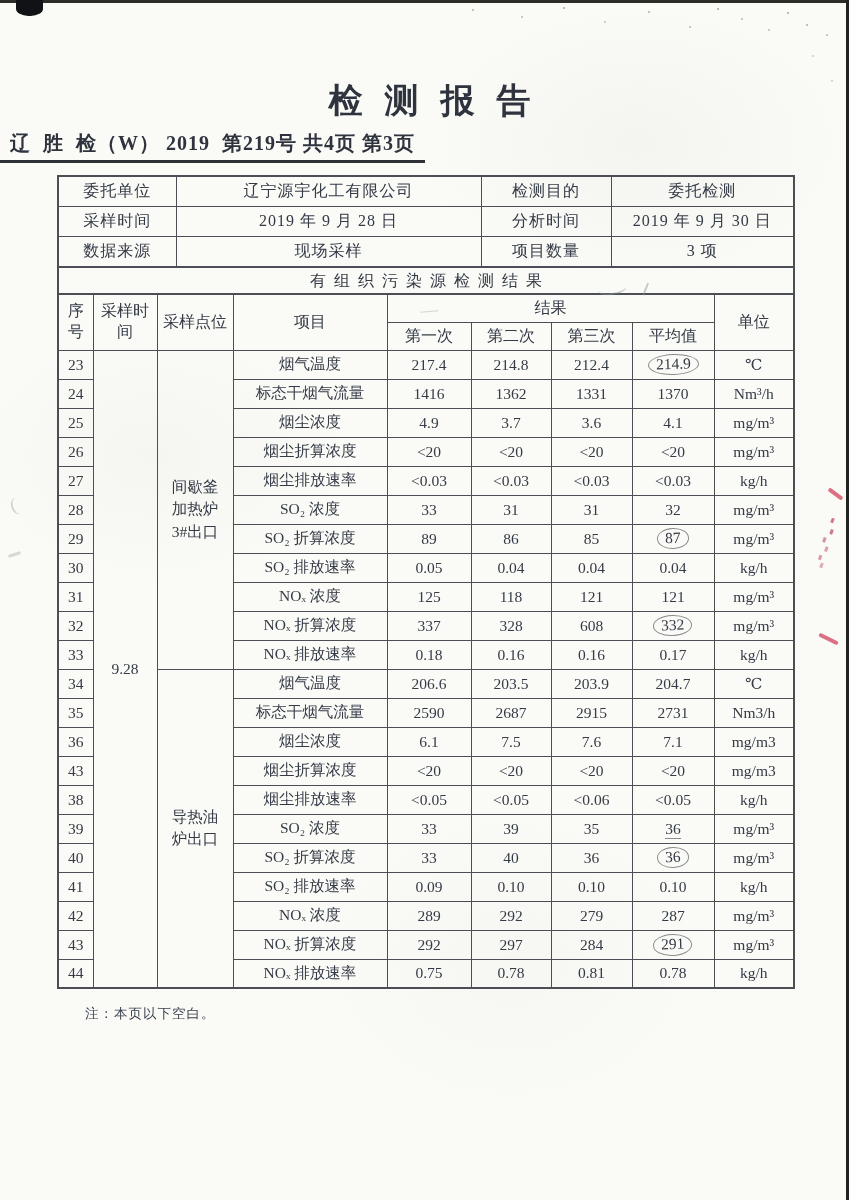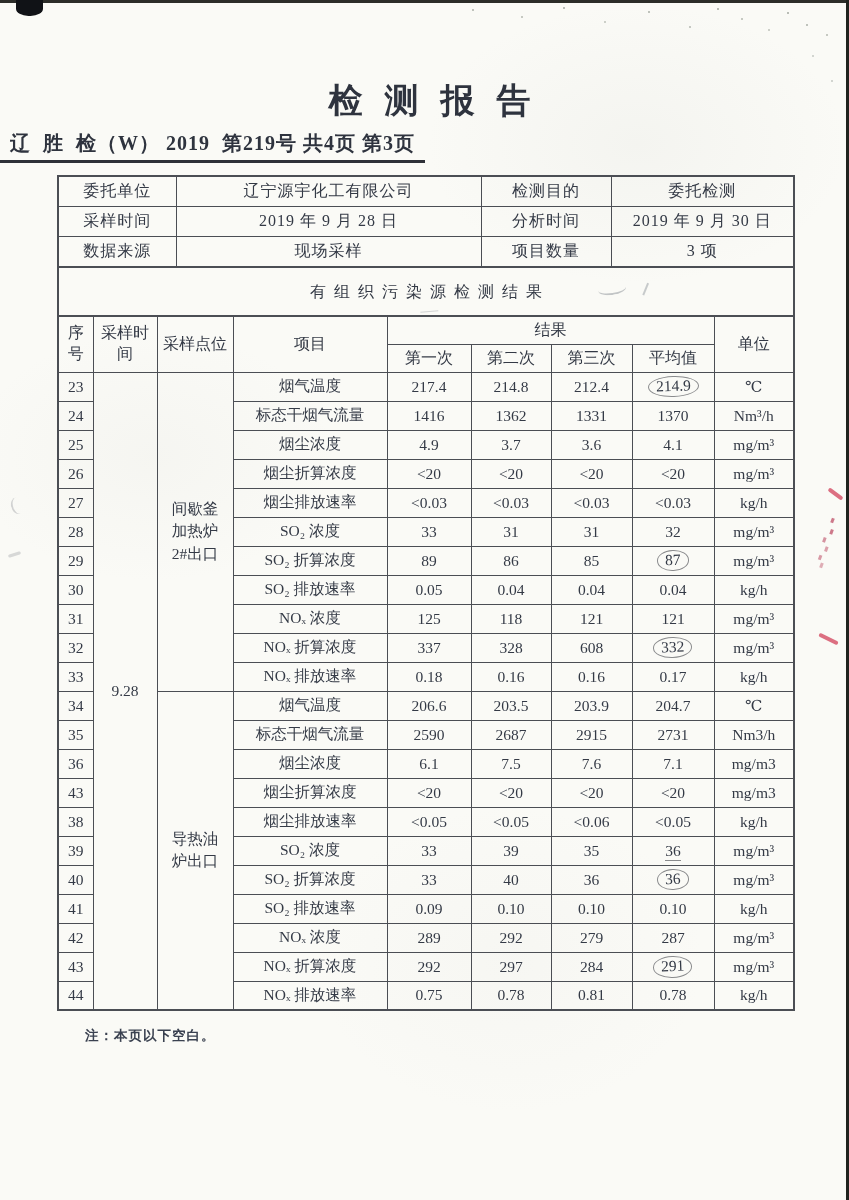--- a/index.html
+++ b/index.html
@@ -49,34 +49,34 @@
   .doc-title{margin:78px 0 6px 10px;text-align:center;font-size:34px;font-weight:700;
     letter-spacing:22px;text-indent:22px;color:#2e333e;}
   .doc-subtitle-wrap{text-align:left;margin:2px 0 0 0;}
   .doc-subtitle{display:inline-block;font-size:20px;font-weight:700;white-space:pre;
     padding:0 10px 3px 10px;border-bottom:3px solid #2e3138;color:#2e333e;letter-spacing:1px;}
   table{border-collapse:collapse;table-layout:fixed;}
   .info-table{width:736px;margin:12px 0 0 57px;border:2px solid #4b4e54;}
   .info-table td{border:1px solid #4b4e54;height:29px;text-align:center;font-size:16px;
     letter-spacing:1px;padding:0 10px;overflow:hidden;}
   .section-banner{width:722px;margin:0 0 0 57px;border-left:2px solid #4b4e54;border-right:2px solid #4b4e54;
-    padding:14px 6px;height:19px;text-align:center;font-size:16px;letter-spacing:8px;text-indent:8px;color:#343a46;}
+    padding:3px 6px;height:19px;text-align:center;font-size:16px;letter-spacing:8px;text-indent:8px;color:#343a46;}
   .results-table{width:736px;margin:0 0 0 57px;border:2px solid #4b4e54;}
   .results-table th,.results-table td{border:1px solid #4b4e54;text-align:center;
     font-weight:normal;font-size:15.5px;padding:0 1px;overflow:hidden;}
   .results-table thead th{font-size:16px;}
   .results-table thead tr{height:28px;}
   .results-table tbody tr{height:29px;}
   .c-point{white-space:pre-line;line-height:1.45;font-size:15.5px;}
   .c-time{font-size:15.5px;}
   .c-val,.c-unit{font-size:15.5px;}
   .circled{display:inline-block;border:1.5px solid #8a8b8d;border-radius:50%;
     padding:0 7px;line-height:1.2;transform:rotate(-2deg);}
   .pen-underline{border-bottom:1.5px solid #8a8b8d;padding-bottom:1px;}
-  .footnote{margin:16px 0 0 85px;font-size:13.5px;letter-spacing:1px;color:#3a4150;font-weight:bold;}
+  .footnote{margin:16px 0 0 85px;font-size:13.5px;letter-spacing:1px;color:#3a4150;}
 </style>
 </head>
 <body>
 
 <div class="page">
 
   <div class="edge-top"></div>
   <div class="edge-right"></div>
   <div class="corner-blob"></div>
   <div class="speckles"></div>
@@ -152,21 +152,21 @@
         <th>第三次</th>
         <th>平均值</th>
       </tr>
     </thead>
     <tbody id="results-tbody">
         <tr>
           <td class="c-no">23</td>
           <td class="c-time" rowspan="22">9.28</td>
           <td class="c-point" rowspan="11">间歇釜
 加热炉
-2#出口</td>
+3#出口</td>
           <td class="c-item">烟气温度</td>
           <td class="c-val">217.4</td>
           <td class="c-val">214.8</td>
           <td class="c-val">212.4</td>
           <td class="c-val"><span class="circled">214.9</span></td>
           <td class="c-unit">℃</td>
         </tr>
         <tr>
           <td class="c-no">24</td>
           <td class="c-item">标态干烟气流量</td>

